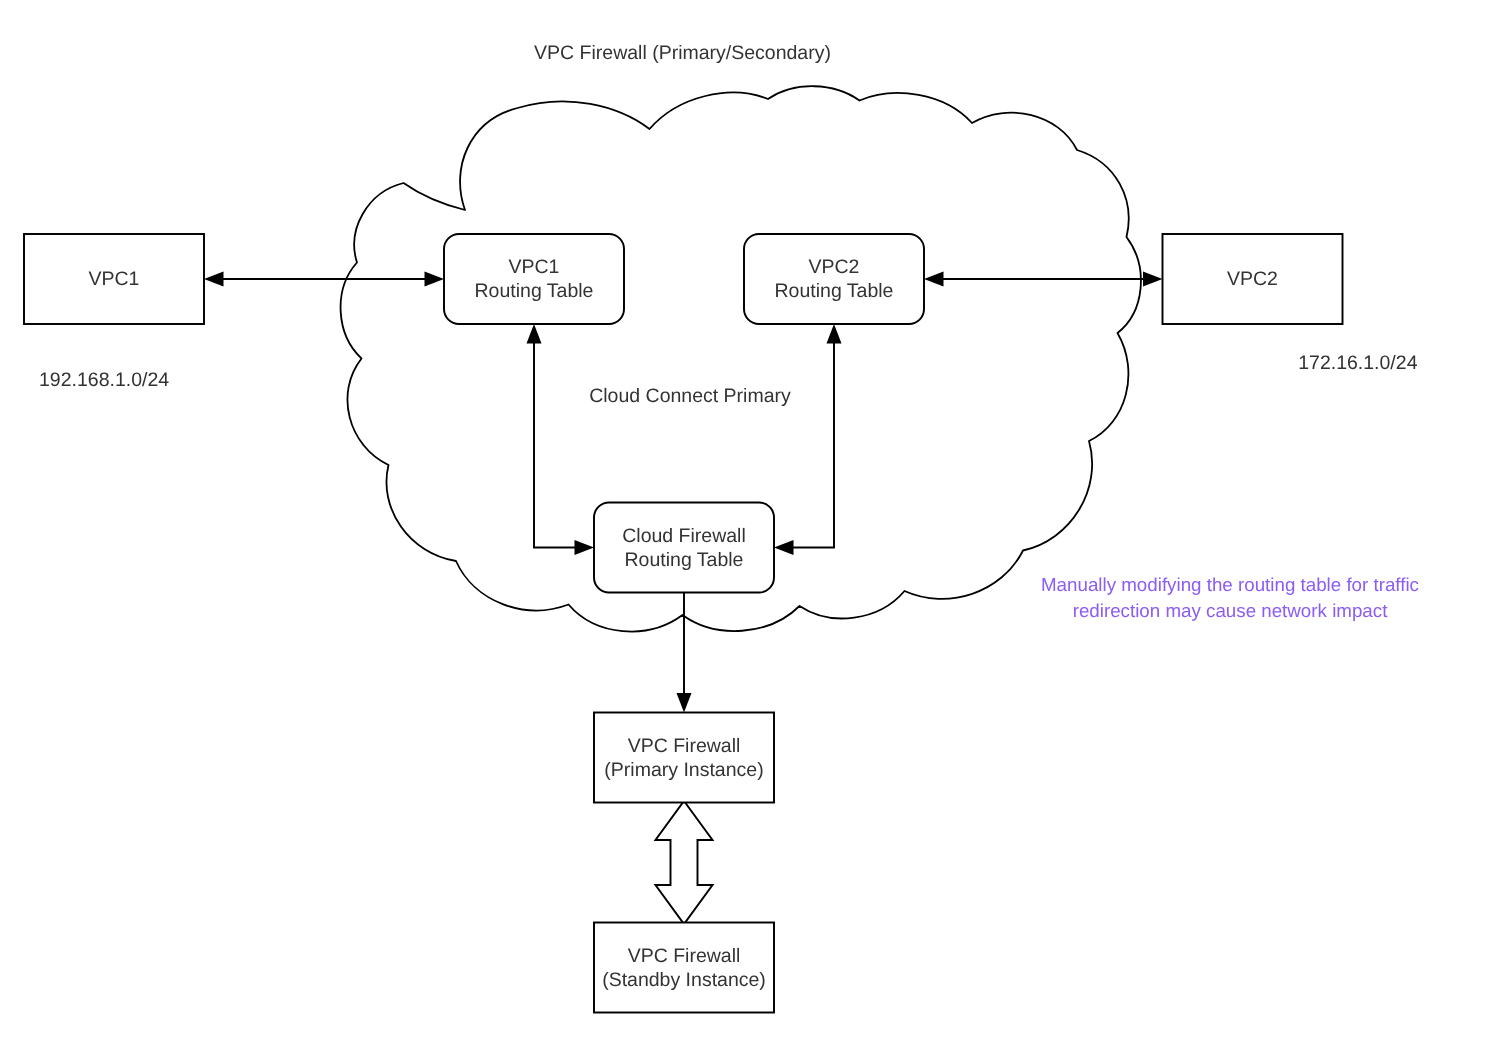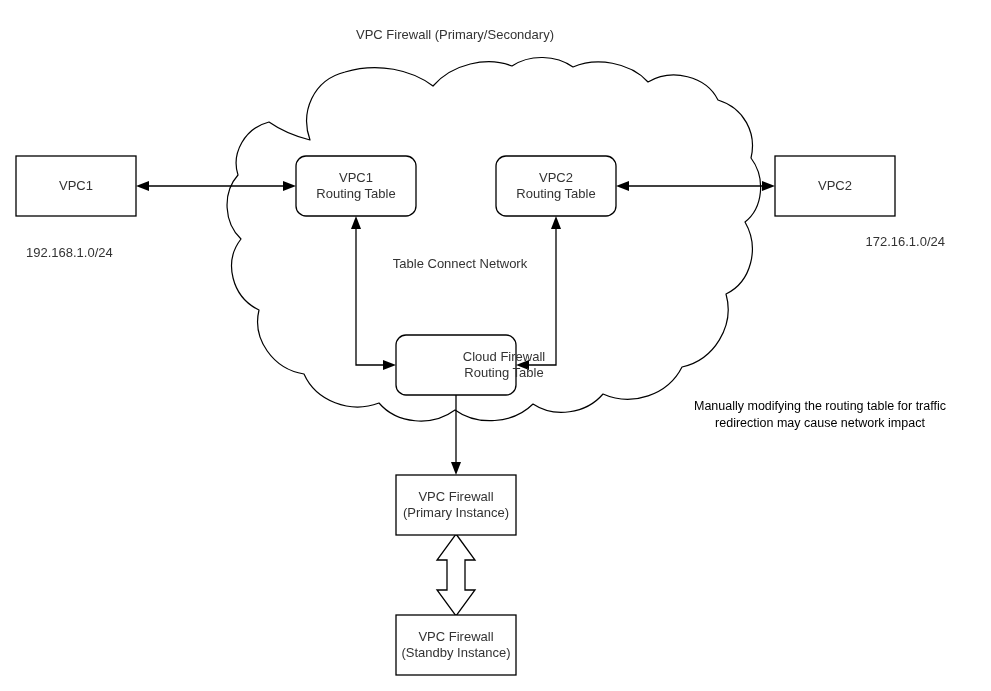--- a/index.html
+++ b/index.html
@@ -178,27 +178,27 @@
   <div class="node-label" style="left:775px; top:156px; width:120px; height:60px;">VPC2</div>
 
   <div class="txt" style="left:765px; top:234px; width:160px; text-align:right; padding-left:20px;">172.16.1.0/24</div>
 
   <div class="node-label" style="left:296px; top:156px; width:120px; height:60px;">VPC1
 Routing Table</div>
 
   <div class="node-label" style="left:496px; top:156px; width:120px; height:60px;">VPC2
 Routing Table</div>
 
-  <div class="node-label" style="left:396px; top:335px; width:120px; height:60px;margin-left:48px;">Cloud Firewall
+  <div class="node-label" style="left:396px; top:335px; width:120px; height:60px;">Cloud Firewall
 Routing Table</div>
 
   <div class="node-label" style="left:396px; top:475px; width:120px; height:60px;">VPC Firewall
 (Primary Instance)</div>
 
   <div class="node-label" style="left:396px; top:615px; width:120px; height:60px;">VPC Firewall
 (Standby Instance)</div>
 
-  <div class="txt" style="left:360px; top:256px; width:200px;">Table Connect Network</div>
-
-  <div class="txt txt-note" style="left:660px; top:398px; width:320px; color:#000000;text-align:center;">Manually modifying the routing table for traffic
+  <div class="txt" style="left:360px; top:256px; width:200px;">Cloud Connect Primary</div>
+
+  <div class="txt txt-note" style="left:660px; top:382px; width:320px; color:#8b5cf6;text-align:center;">Manually modifying the routing table for traffic
 redirection may cause network impact</div>
 
 </div>
 
 </body></html>

